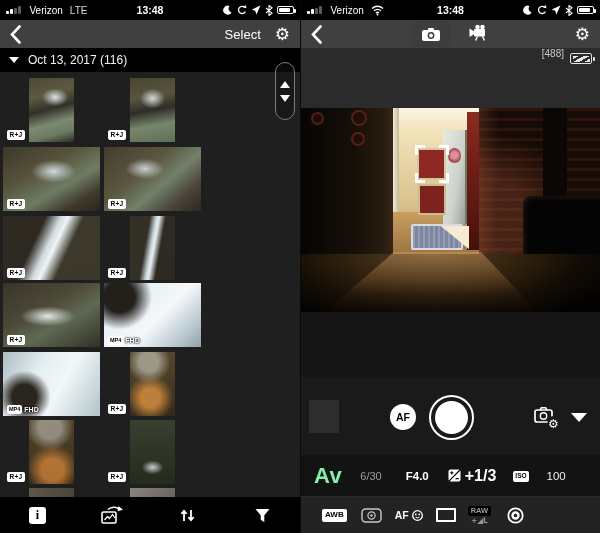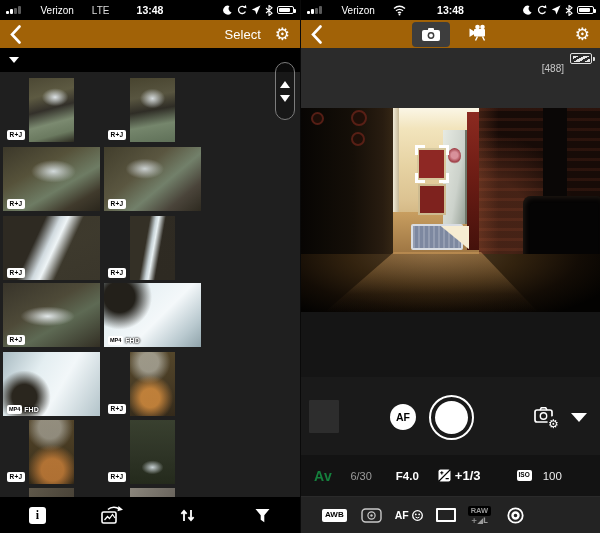--- a/index.html
+++ b/index.html
@@ -5,33 +5,33 @@
   * { margin:0; padding:0; box-sizing:border-box; }
   html,body { background:#000; }
   body { width:600px; height:533px; position:relative; overflow:hidden;
          font-family:"Liberation Sans", sans-serif; color:#fff; }
   .phone { position:absolute; top:0; width:300px; height:533px; background:#000; overflow:hidden; }
   #leftPanel { left:0; }
   #rightPanel { left:300px; border-left:1px solid #0a0a0a; width:300px; }
 
   
   .statusbar { height:20px; background:#000; display:flex; align-items:center; padding:0 6px; position:relative; font-size:10px; }
-  .sb-left { display:flex; align-items:center; gap:18px; }
+  .sb-left { display:flex; align-items:center; gap:7px; }
   .sigbars { display:flex; align-items:flex-end; gap:1.5px; margin-right:2px; }
   .sigbars span { width:2.5px; border-radius:1px; background:#fff; display:block; }
   .sigbars span:nth-child(1){height:3.5px;} .sigbars span:nth-child(2){height:5px;}
   .sigbars span:nth-child(3){height:6.5px;background:#5a5a5a;} .sigbars span:nth-child(4){height:8px;background:#5a5a5a;}
   .sb-time { position:absolute; left:0; right:0; text-align:center; font-weight:bold; font-size:10.5px; pointer-events:none; }
   .sb-right { margin-left:auto; display:flex; align-items:center; gap:4px; }
   .batt { width:17px; height:8.5px; border:1px solid #fff; border-radius:2px; position:relative; padding:1px; }
   .batt i { display:block; height:100%; width:11px; background:#fff; border-radius:1px; }
   .batt:after { content:""; position:absolute; right:-3px; top:2px; width:2px; height:4px; background:#fff; border-radius:0 1px 1px 0; }
 
   
-  .navbar { height:28px; background:#a16207; display:flex; align-items:center; padding:0 10px; position:relative; }
+  .navbar { height:28px; background:#404040; display:flex; align-items:center; padding:0 10px; position:relative; }
   .nav-right { margin-left:auto; display:flex; align-items:center; gap:14px; }
   .select-btn { font-size:13px; color:#fff; }
   .gear { font-family:"DejaVu Sans", sans-serif; font-size:17px; line-height:1; color:#fff; }
   .tabgroup { position:absolute; left:0; right:0; display:flex; justify-content:center; align-items:center; gap:18px; }
   .cam-tab { width:38px; height:25px; background:#3d3d3d; border-radius:4px; display:flex; align-items:center; justify-content:center; }
 
   
   .dateheader { height:24px; background:#000; display:flex; align-items:center; gap:9px; padding-left:9px; }
   .caret-down { width:0; height:0; border-left:5px solid transparent; border-right:5px solid transparent; border-top:6px solid #fff; }
   .dateheader span { font-size:12px; color:#f2f2f2; }
@@ -89,21 +89,21 @@
   .scrollpill { position:absolute; right:5px; top:62px; width:20px; height:58px; border:1.5px solid #7c7c7c; border-radius:11px; background:rgba(18,18,18,.55); display:flex; flex-direction:column; align-items:center; justify-content:center; gap:7px; z-index:5; }
   .tri-up { width:0; height:0; border-left:5px solid transparent; border-right:5px solid transparent; border-bottom:7px solid #fff; }
   .tri-down { width:0; height:0; border-left:5px solid transparent; border-right:5px solid transparent; border-top:7px solid #fff; }
 
   .toolbar { height:36px; background:#000; display:flex; align-items:center; }
   .tb-btn { flex:1; display:flex; align-items:center; justify-content:center; height:100%; }
   .info-glyph { width:17px; height:17px; background:#fff; color:#000; border-radius:3px; font-weight:bold; font-size:12px; display:flex; align-items:center; justify-content:center; font-family:"Liberation Serif", serif; }
 
   
   .infoband { height:60px; background:#2b2b2b; position:relative; }
-  .shots { position:absolute; top:15px; right:36px; color:#c9c9c9; font-size:10px; }
+  .shots { position:absolute; top:0; right:36px; color:#c9c9c9; font-size:10px; }
   .cam-batt { position:absolute; top:5px; right:8px; width:22px; height:11px; border:1.5px solid #dedede; border-radius:2px; padding:1.5px;}
   .cam-batt i { display:block; height:100%; width:100%; background:repeating-linear-gradient(-30deg,#e6e6e6 0 3px, transparent 3px 5.5px); }
   .cam-batt:after { content:""; position:absolute; right:-4px; top:2.5px; width:2.5px; height:4px; background:#dedede; border-radius:0 1px 1px 0; }
 
   .scene { position:relative; width:300px; height:204px; background:#0b0705; overflow:hidden; }
   .scene > div { position:absolute; }
   .sc-leftwall { left:0; top:0; width:95px; height:150px; background:linear-gradient(90deg,#070503 0%,#150f08 55%,#281c10 86%,#382916 100%); }
   .plate { border-radius:50%; border:2px solid #632218; background:#200f08; opacity:.85; }
   .plate.p1 { left:10px; top:4px; width:13px; height:13px; }
   .plate.p2 { left:50px; top:2px; width:16px; height:16px; }
@@ -139,26 +139,26 @@
   .gapband { height:65px; background:#151515; }
   .controls { height:78px; background:#1a1a1a; position:relative; }
   .review-thumb { position:absolute; left:8px; top:23px; width:30px; height:33px; background:#2d2d2d; border-radius:1px; }
   .af-btn { position:absolute; left:89px; top:27px; width:26px; height:26px; border-radius:50%; background:#fff; color:#000; font-size:10.5px; font-weight:bold; display:flex; align-items:center; justify-content:center; }
   .shutter { position:absolute; left:128px; top:18px; width:45px; height:45px; border:2.5px solid #fff; border-radius:50%; }
   .shutter:after { content:""; position:absolute; inset:4px; background:#fff; border-radius:50%; }
   .camset { position:absolute; left:233px; top:29px; }
   .dd-caret { position:absolute; left:270px; top:36px; width:0; height:0; border-left:8px solid transparent; border-right:8px solid transparent; border-top:9px solid #fff; }
 
   .exposure { height:42px; background:#131313; display:flex; align-items:center; padding-left:13px; border-bottom:1px solid #2a2a2a; }
-  .exp-mode { font-size:14px; font-weight:bold; color:#15803d; letter-spacing:.5px; }
+  .exp-mode { font-size:22px; font-weight:bold; color:#86efac; letter-spacing:.5px; }
   .exp-shutter { font-size:11px; color:#9c9c9c; margin-left:18px; }
   .exp-aperture { font-size:11.5px; font-weight:bold; color:#fff; margin-left:24px; }
   .exp-ev { display:flex; align-items:center; gap:4px; margin-left:19px; }
-  .exp-ev b { font-size:13px; color:#fff; }
-  .exp-iso { display:flex; align-items:center; gap:11px; margin-left:36px; }
+  .exp-ev b { font-size:16px; color:#fff; }
+  .exp-iso { display:flex; align-items:flex-end; gap:18px; margin-left:17px; }
   .iso-badge { background:#fff; color:#000; font-size:6.5px; font-weight:bold; padding:2px 2px; border-radius:2px; line-height:1; }
   .exp-iso b { font-size:11.5px; color:#ececec; font-weight:normal; }
 
   .bottombar { height:36px; background:#232323; display:flex; align-items:center; padding-left:21px; }
   .awb-badge { background:#fff; color:#000; font-size:8px; font-weight:bold; padding:2.5px 3px; border-radius:2px; line-height:1; }
   .set-meter { margin-left:14px; display:flex; }
   .set-af { margin-left:13px; display:flex; align-items:center; gap:2px; }
   .set-af b { font-size:10.5px; color:#fff; }
   .set-rect { margin-left:12px; width:20px; height:14px; border:2px solid #fff; border-radius:1px; }
   .set-quality { margin-left:12px; display:flex; flex-direction:column; align-items:center; gap:1px; }
@@ -209,20 +209,21 @@
           <path d="M9.5 1.5 L2 9.5 L9.5 17.5" stroke="#fff" stroke-width="2.6" fill="none" stroke-linecap="round"></path>
         </svg>
       <div class="nav-right">
         <span class="select-btn">Select</span>
         <span class="gear">⚙</span>
       </div>
     </div>
 
     <div class="dateheader">
       <span class="caret-down"></span>
+      <span>Oct 13, 2017 (116)</span>
     </div>
 
     <div class="grid" id="thumbGrid">
         <div class="cell" style="left: 3px; top: 6px;">
           <div class="ph portrait t-pool-a"></div>
           <span class="badge">R+J</span>
         </div>
         <div class="cell" style="left: 104px; top: 6px;">
           <div class="ph portrait t-pool-b"></div>
           <span class="badge">R+J</span>

